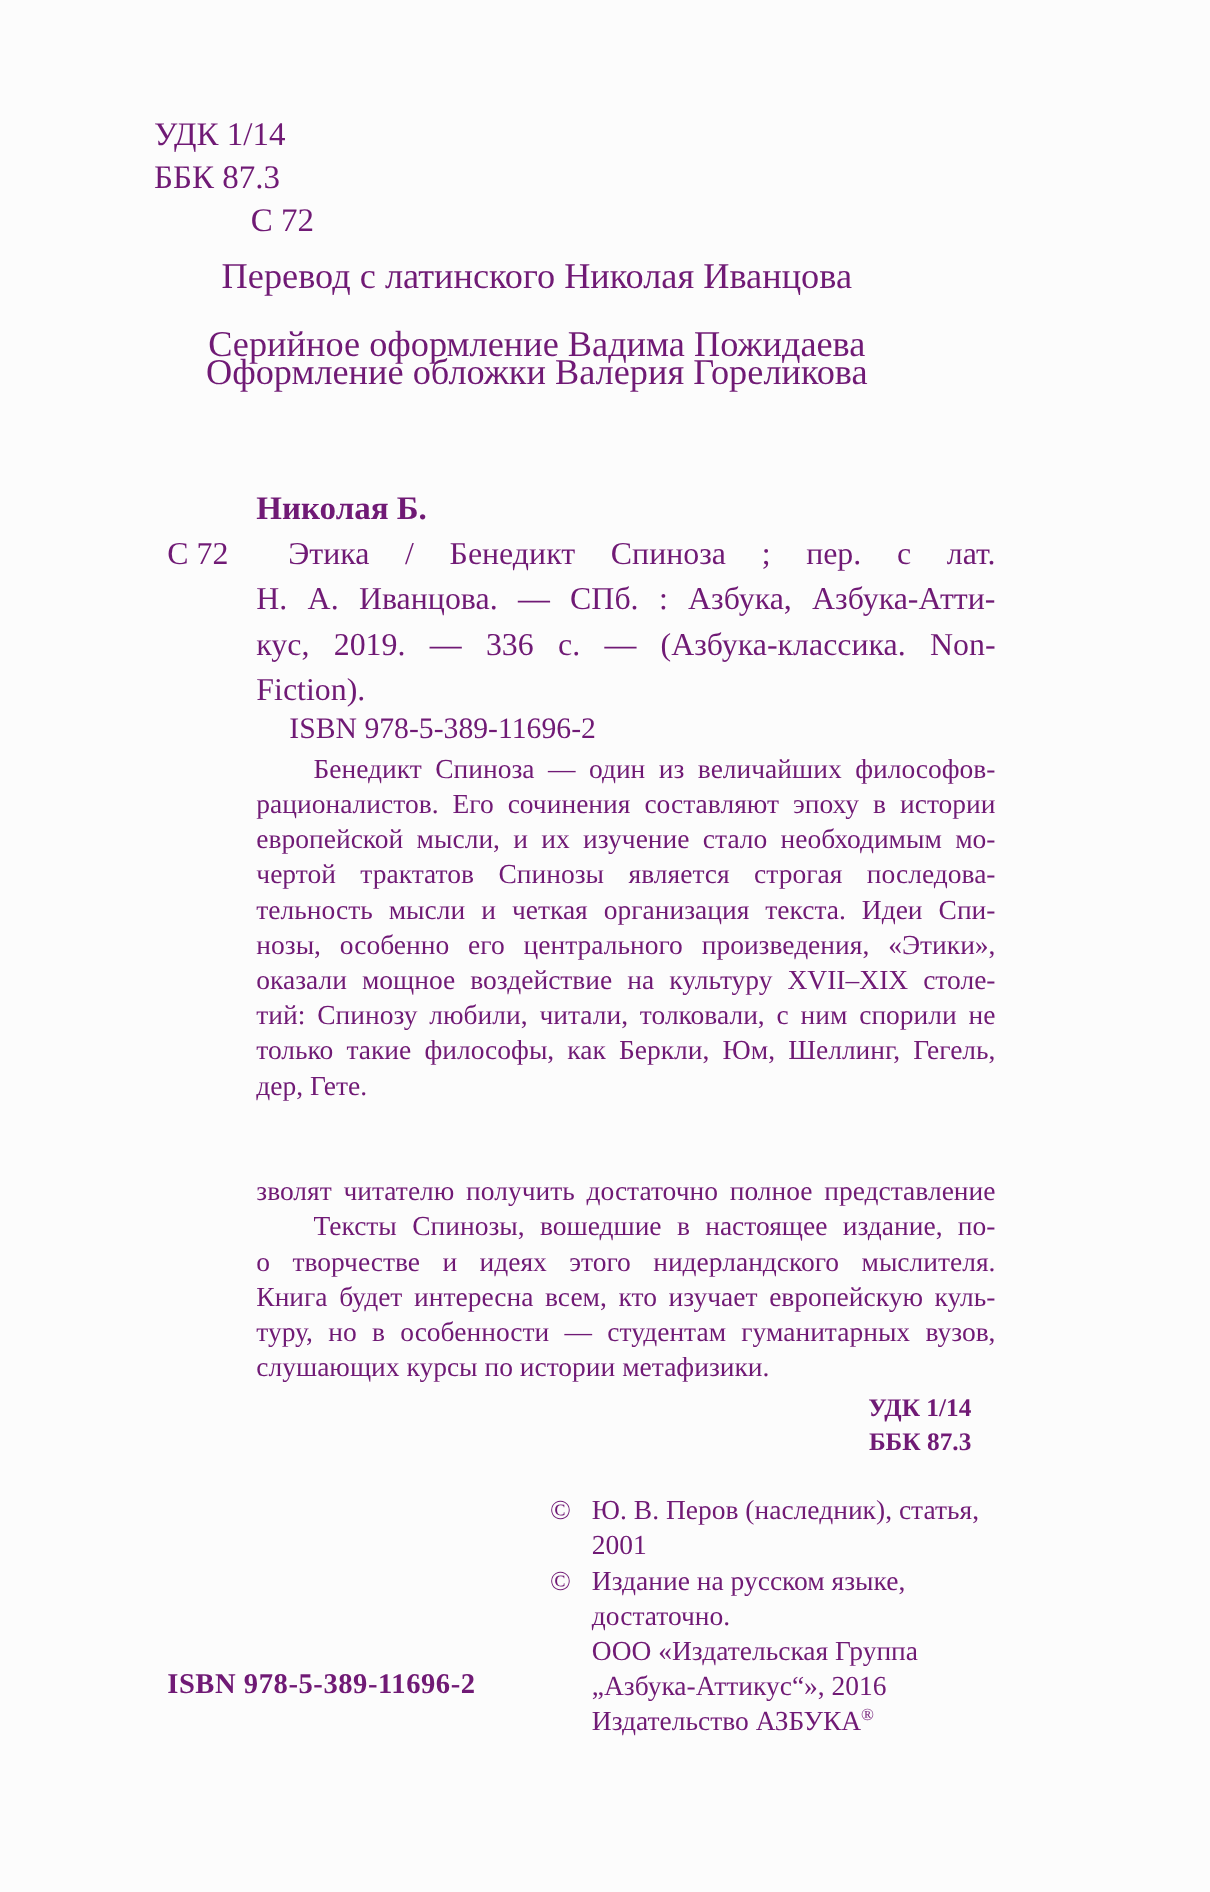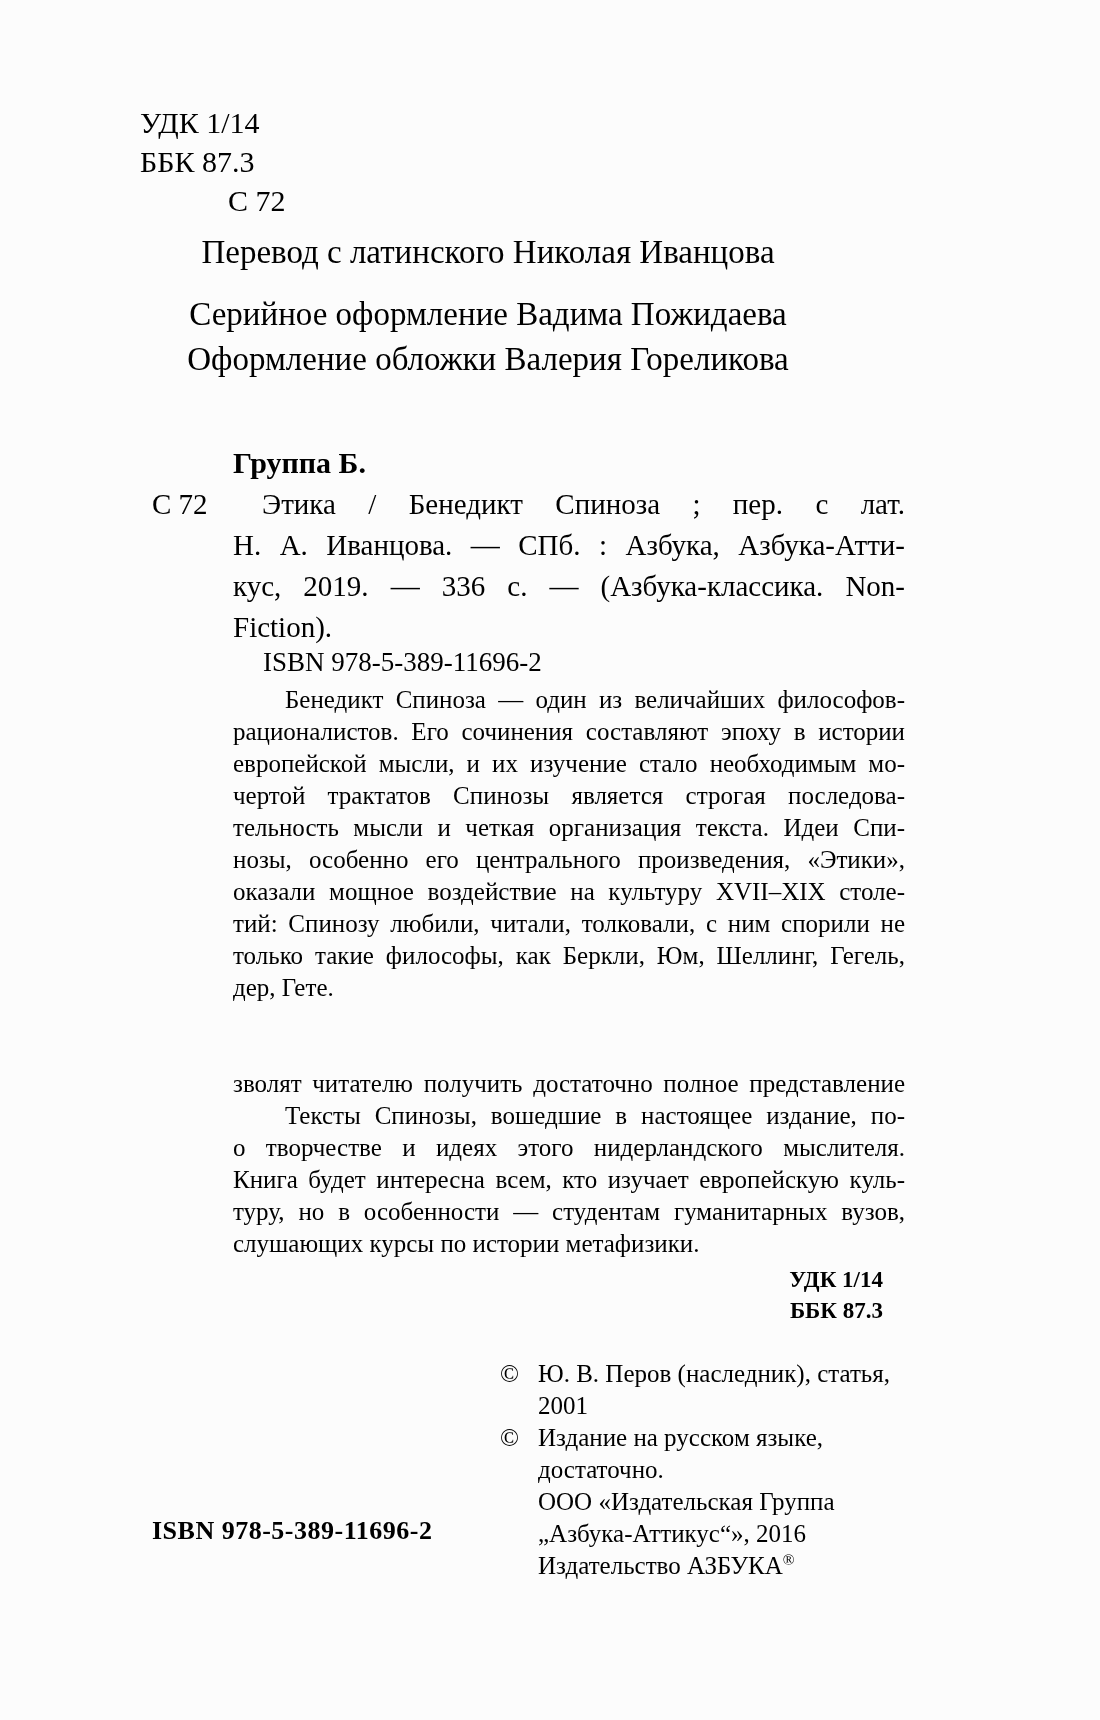--- a/index.html
+++ b/index.html
@@ -1,38 +1,38 @@
 <!DOCTYPE html>
 <html lang="ru"><head>
 <meta charset="utf-8">
 <style>
   html,body{margin:0;padding:0;background:#e9e9e9;}
   .page{
     position:relative;
     width:1100px;height:1720px;
     margin:0 auto;
     background:#fcfcfc;
-    color:#000000;
+    color:#701a75;
     font-family:"Liberation Serif","DejaVu Serif",serif;
     overflow:hidden;
   }
   
   .udk-block{
     position:absolute;left:140px;top:103px;
     font-size:30px;line-height:39px;white-space:nowrap;
   }
   .udk-block .code-line{margin-left:88px;}
   
   .credit{
     position:absolute;left:55px;width:866px;
     text-align:center;font-size:33px;line-height:30px;white-space:nowrap;
   }
   .credit-1{top:237px;}
   .credit-2{top:299px;}
-  .credit-3{top:344px;}
+  .credit-3{top:324px;}
   
   .author{
     position:absolute;left:233px;top:445px;
     font-size:30px;font-weight:bold;line-height:36px;
   }
   .margin-code{
     position:absolute;left:152px;top:484px;
     font-size:29px;line-height:41px;
   }
   .catalog-entry{
@@ -81,21 +81,21 @@
   <div class="udk-block">
     <div>УДК 1/14</div>
     <div>ББК 87.3</div>
     <div class="code-line">С 72</div>
   </div>
 
   <div class="credit credit-1">Перевод с латинского Николая Иванцова</div>
   <div class="credit credit-2">Серийное оформление Вадима Пожидаева</div>
   <div class="credit credit-3">Оформление обложки Валерия Гореликова</div>
 
-  <div class="author">Группа Б.</div>
+  <div class="author">Николая Б.</div>
   <div class="margin-code">С 72</div>
   <div class="catalog-entry jtext indent2">
       <div class="ln first">Этика / Бенедикт Спиноза ; пер. с лат.</div>
       <div class="ln">Н. А. Иванцова. — СПб. : Азбука, Азбука-Атти-</div>
       <div class="ln">кус, 2019. — 336 с. — (Азбука-классика. Non-</div>
       <div class="ln last">Fiction).</div>
     </div>
   <div class="isbn-top">ISBN 978-5-389-11696-2</div>
 
   <div class="annotation jtext indent1 para1">

